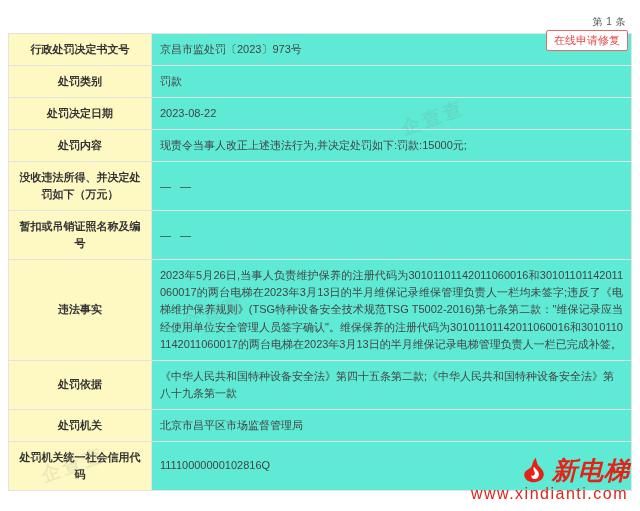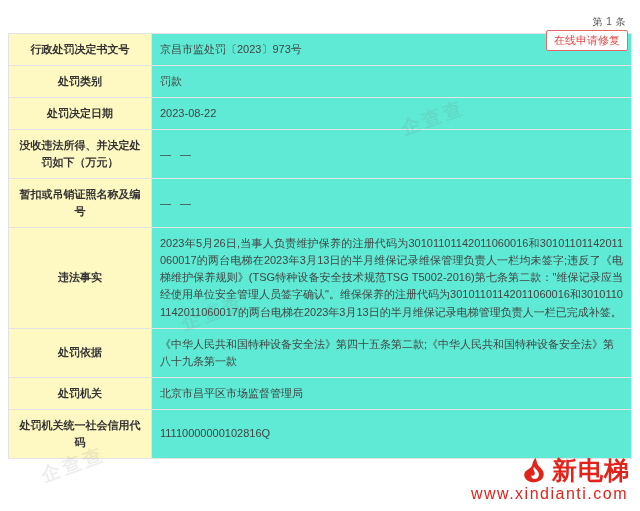--- a/index.html
+++ b/index.html
@@ -118,20 +118,21 @@
     height: 26px;
     margin-right: 5px;
   }
   .logo-text {
     font-size: 25px;
     font-weight: bold;
     color: #e2231a;
     letter-spacing: 1px;
     line-height: 1;
     font-family: "Liberation Sans", sans-serif;
+    font-style: italic;
   }
   .logo-url {
     font-size: 16px;
     color: #e2231a;
     letter-spacing: 1.5px;
     margin-top: 2px;
     text-align: right;
     padding-right: 2px;
   }
 </style>
@@ -154,20 +155,24 @@
         <td class="label">行政处罚决定书文号</td>
         <td class="value">京昌市监处罚〔2023〕973号</td>
       </tr>
       <tr>
         <td class="label">处罚类别</td>
         <td class="value">罚款</td>
       </tr>
       <tr>
         <td class="label">处罚决定日期</td>
         <td class="value">2023-08-22</td>
+      </tr>
+      <tr>
+        <td class="label">处罚内容</td>
+        <td class="value">现责令当事人改正上述违法行为,并决定处罚如下:罚款:15000元;</td>
       </tr>
       <tr class="row-tall">
         <td class="label">没收违法所得、并决定处罚如下（万元）</td>
         <td class="value dash-pair">— —</td>
       </tr>
       <tr class="row-tall">
         <td class="label">暂扣或吊销证照名称及编号</td>
         <td class="value dash-pair">— —</td>
       </tr>
       <tr>

